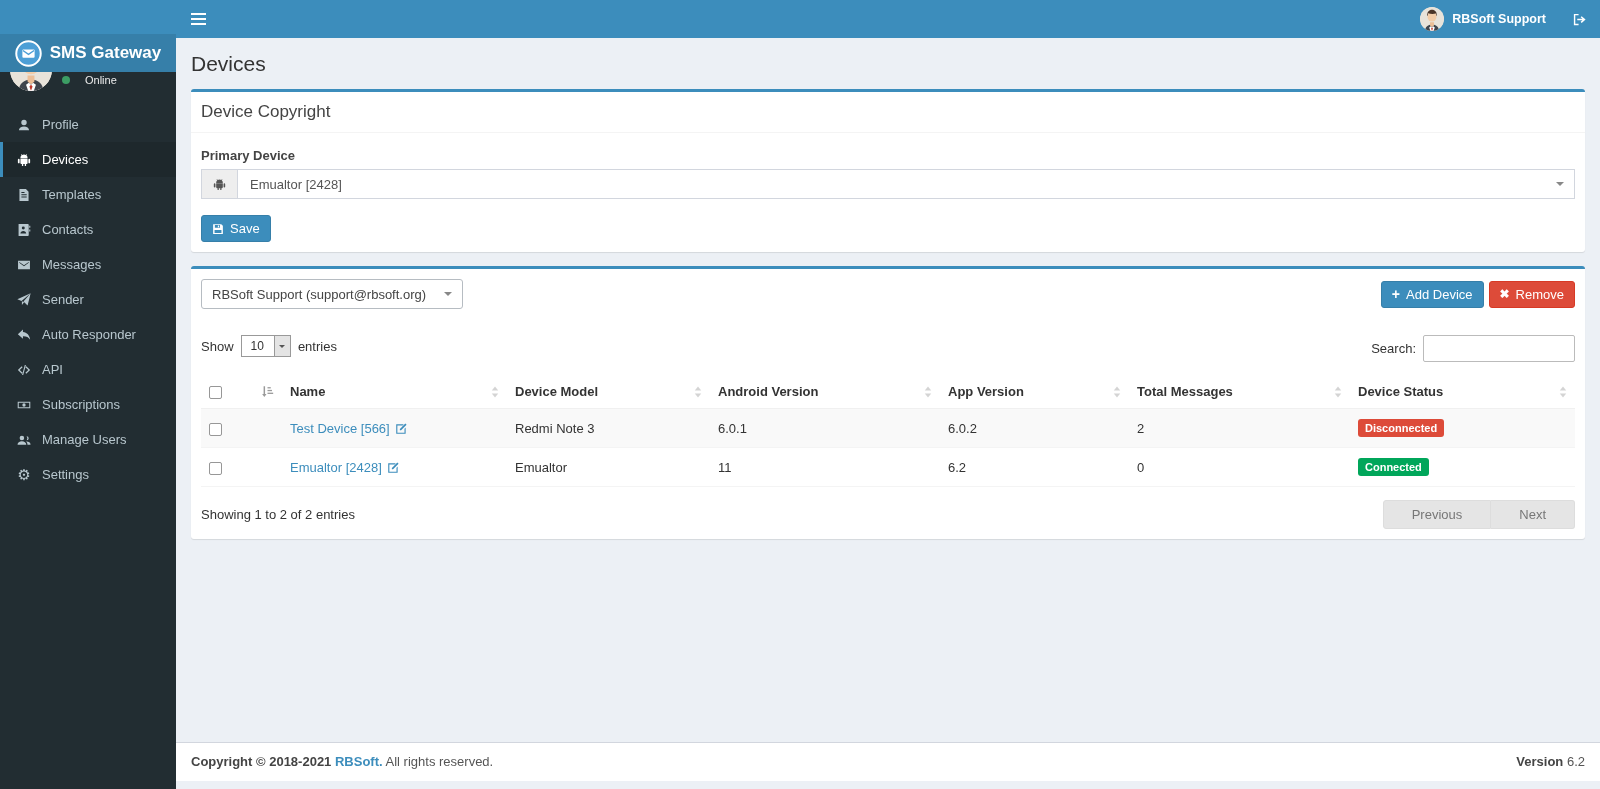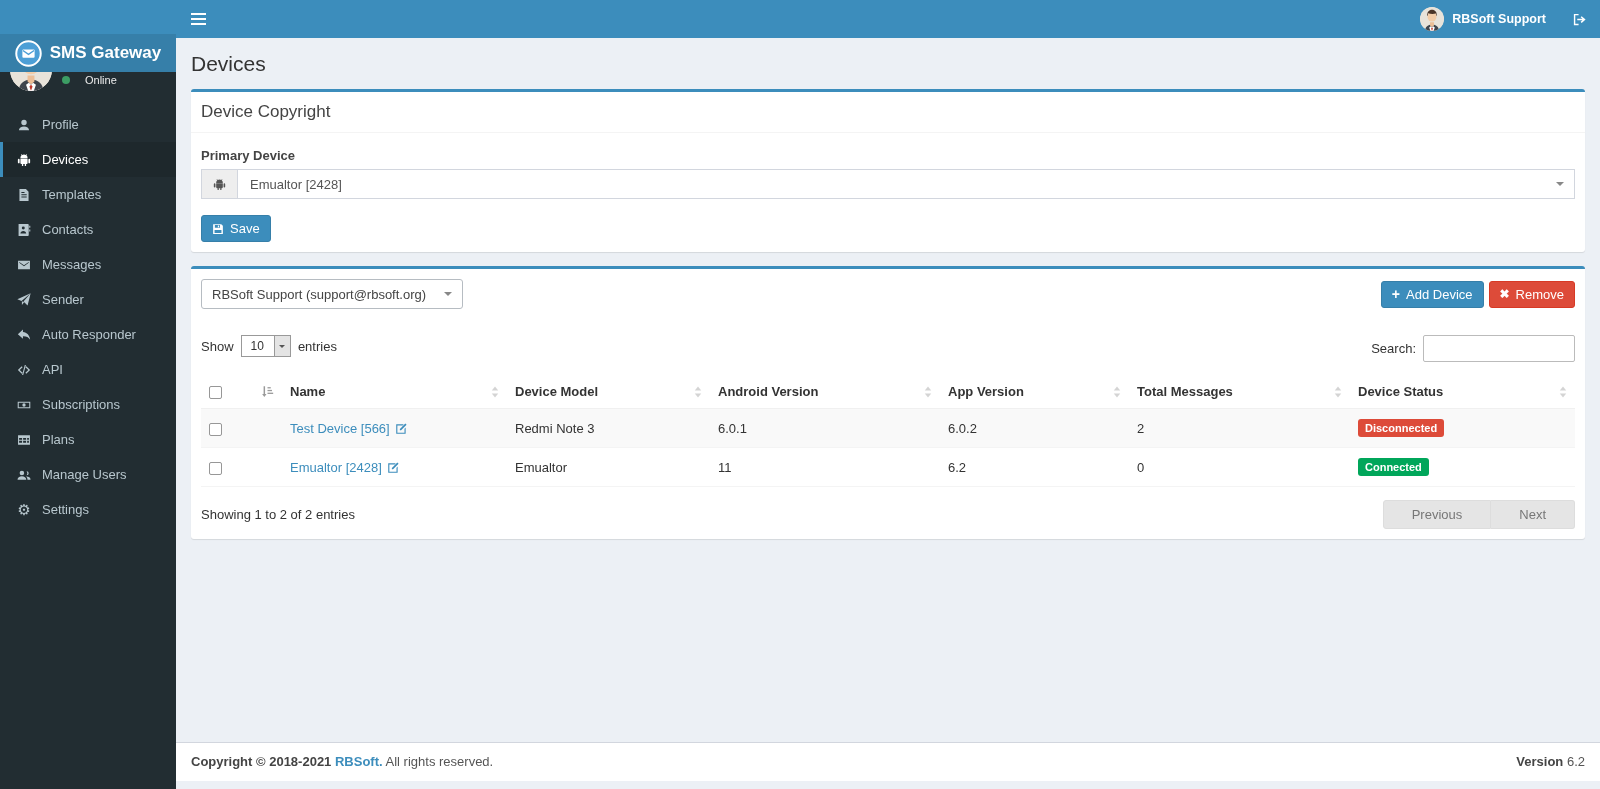--- a/index.html
+++ b/index.html
@@ -245,30 +245,20 @@
         </li>
       <li>
           <a>
         <span class="mi">
               <svg width="14" height="14" viewBox="0 0 16 16">
                 <path fill-rule="evenodd" d="M.8 4.2h14.4v7.6H.8zM2 5.4v5.2h12V5.4z"></path>
                 <circle cx="8" cy="8" r="1.9"></circle>
               </svg>
             </span>
         <span>Subscriptions</span>
-          </a>
-        </li>
-      <li>
-          <a>
-        <span class="mi">
-              <svg width="14" height="14" viewBox="0 0 16 16">
-                <path fill-rule="evenodd" d="M1.2 2.5h13.6v11H1.2zm1.2 3.2v2h3.4v-2zm4.6 0v2h3.4v-2zm4.6 0v2h2v-2zM2.4 8.9V11h3.4V8.9zm4.6 0V11h3.4V8.9zm4.6 0V11h2V8.9z"></path>
-              </svg>
-            </span>
-        <span>Plans</span>
           </a>
         </li>
       <li>
           <a>
         <span class="mi">
               <svg width="14" height="14" viewBox="0 0 16 16">
                 <path d="M5.6 8.2a2.6 2.6 0 1 0 0-5.2 2.6 2.6 0 0 0 0 5.2zM.6 13.4c0-2.5 2.2-3.9 5-3.9s5 1.4 5 3.9zM11.1 8.4a2.3 2.3 0 1 0-.1-4.6 3.8 3.8 0 0 1 .1 4.6zM12 13.4c0-1.6-.7-2.9-1.8-3.7 2.5-.3 5.2.8 5.2 3.1v.6z"></path>
               </svg>
             </span>
         <span>Manage Users</span>

